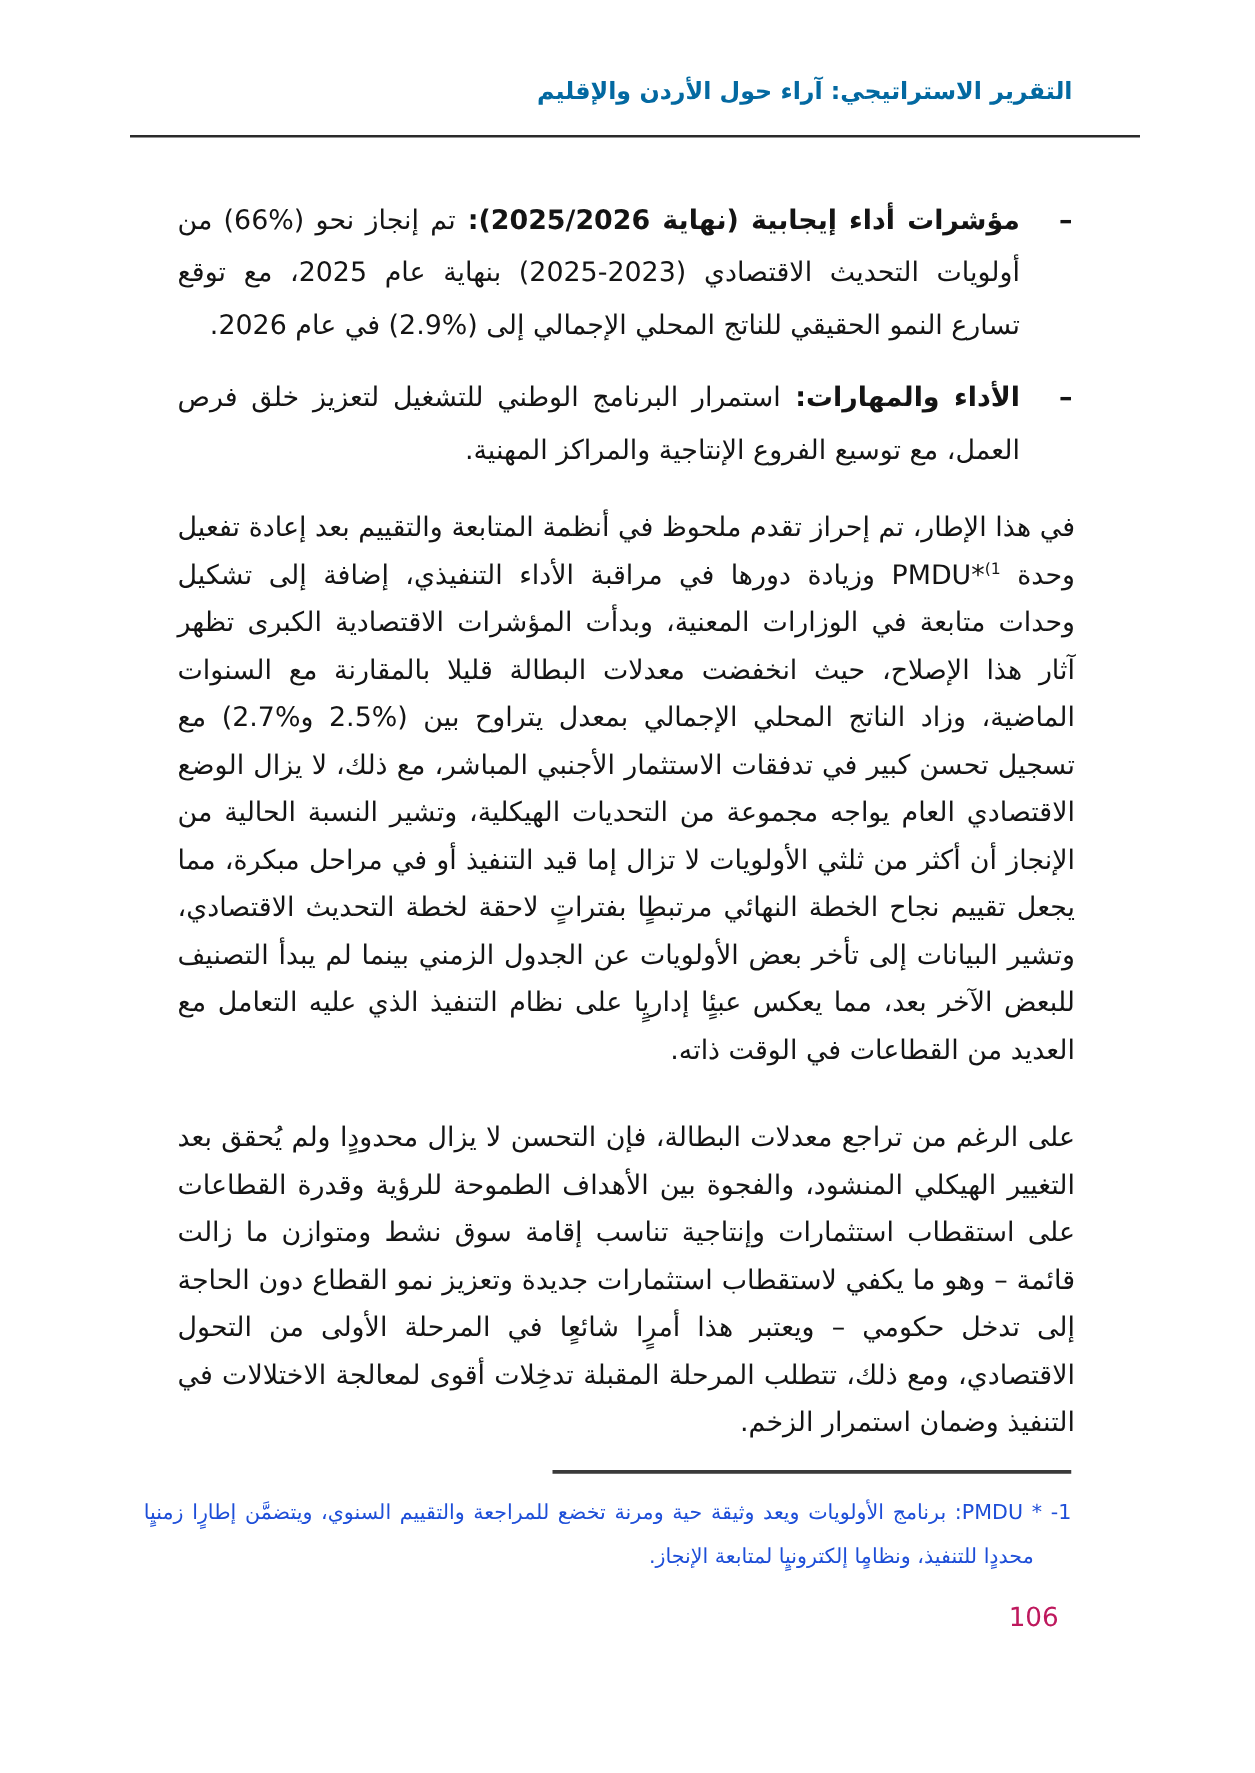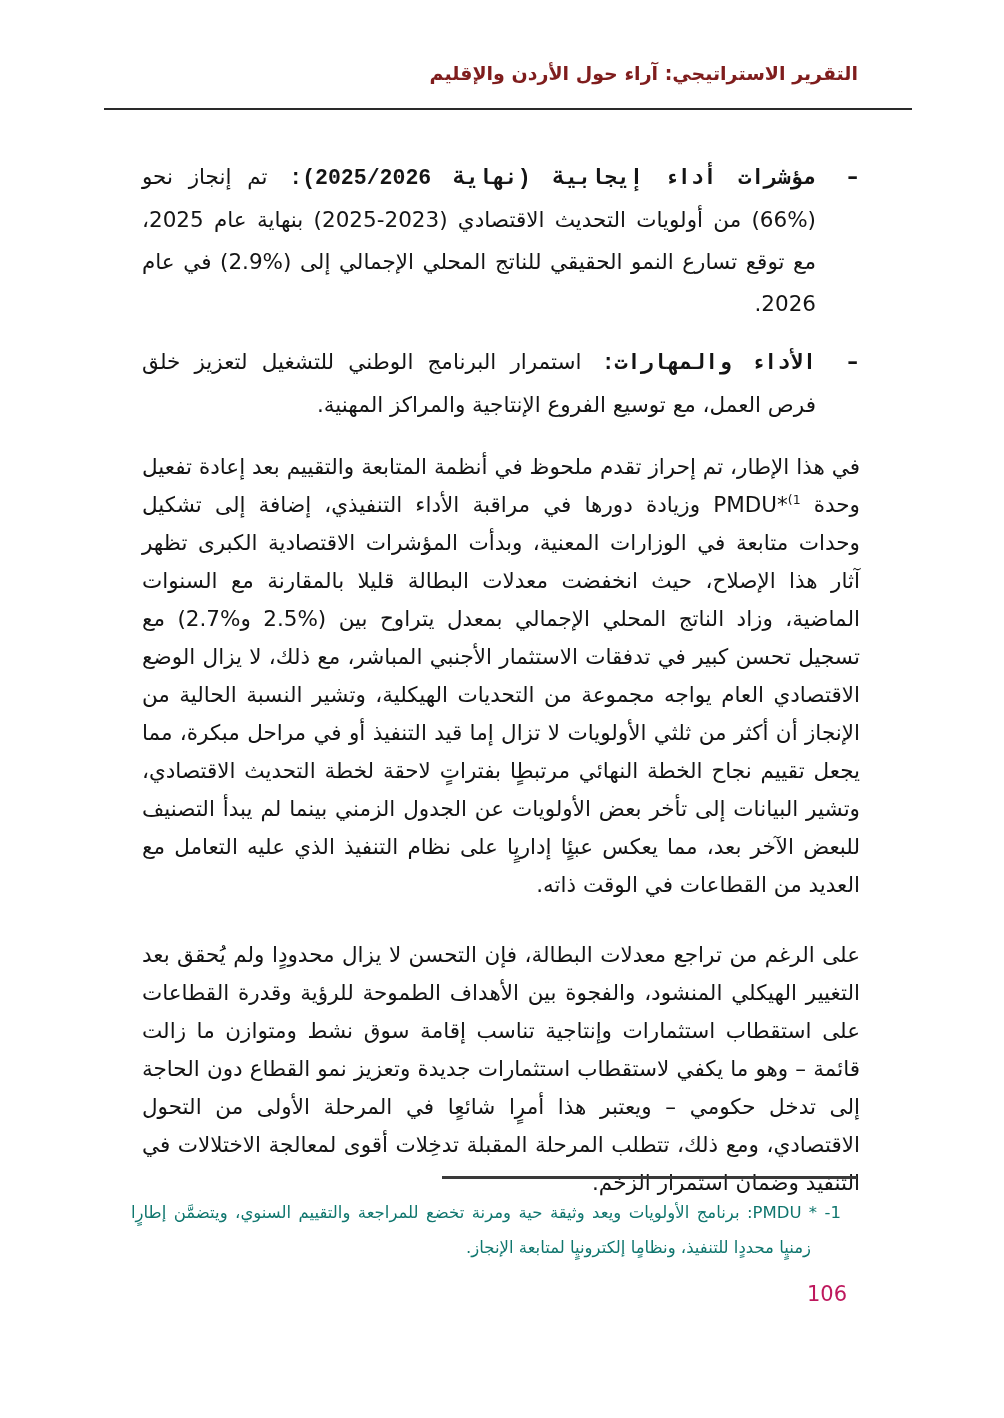--- a/index.html
+++ b/index.html
@@ -7,21 +7,21 @@
     position:relative;
     width:1004px;height:1418px;
     background:#ffffff;
     overflow:hidden;
     font-family:"DejaVu Sans",sans-serif;
     color:#141414;
   }
   .header-title{
     position:absolute;top:62px;right:146px;
     direction:rtl;
-    font-size:19px;font-weight:700;color:#7f1d1d;
+    font-size:19px;font-weight:700;color:#0369a1;
     letter-spacing:0;
   }
   .header-rule{
     position:absolute;top:108px;left:104px;width:808px;height:2px;
     background:#2a2a2a;
   }
   .content{
     position:absolute;top:156px;right:144px;width:718px;
     direction:rtl;text-align:justify;
   }
@@ -29,21 +29,21 @@
     position:relative;
     padding-right:44px;
     font-size:21.5px;line-height:42px;
     margin-bottom:16px;
   }
   .bullet .dash{
     position:absolute;right:2px;top:0;
     font-weight:700;
   }
   .bullet p{margin:0;}
-  .bullet .lead{font-weight:700;font-family:Liberation Mono, monospace;}
+  .bullet .lead{font-weight:700;}
   .para{
     font-size:21.5px;line-height:38px;
     margin:0;
   }
   .para.first{margin-top:22px;}
   .para.second{margin-top:32px;}
   .pmdu sup{
     font-size:12.5px;
     vertical-align:super;
     line-height:0;
@@ -51,25 +51,25 @@
   .footnote{
     position:absolute;top:1176px;right:147px;width:742px;
     direction:rtl;
   }
   .footnote-rule{
     width:415px;height:3px;background:#3a3a3a;
     margin-right:0;margin-left:auto;
     margin-bottom:13px;
   }
   .footnote-text{
-    margin:16px;
+    margin:0;
     font-size:16.5px;line-height:35px;
     text-align:justify;
     padding-right:30px;text-indent:-30px;
-    color:#0f766e;
+    color:#1d4ed8;
   }
   .page-number{
     position:absolute;top:1282px;right:157px;
     font-size:21px;color:#be185d;
   }
 </style>
 </head>
 <body>
 
 <div class="page">

